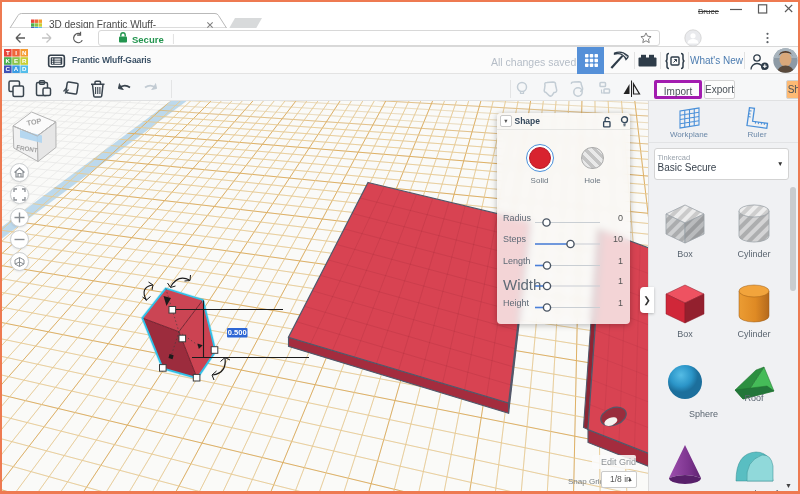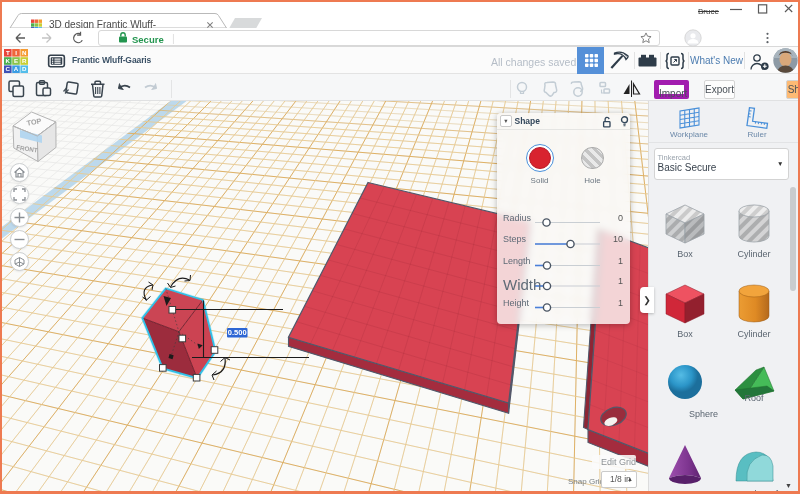--- a/index.html
+++ b/index.html
@@ -210,21 +210,21 @@
           <rect x="6" y="9" width="5.5" height="4" rx="0.8"></rect>
           <path d="M3.5 9.5 v3.5 h3" stroke-width="1.1"></path>
         </g>
     </g>
     <g transform="translate(108,0)">
         <path d="M9.5 0.5 V17" stroke="#222" stroke-width="1"></path>
         <path d="M7.5 4 V14 L1.5 14 Z" fill="#222"></path>
         <path d="M11.5 4 V14 L17.5 14 Z" fill="none" stroke="#222" stroke-width="1.2"></path>
       </g>
   </svg>
-  <div class="abs" style="left:652px;top:6px;width:35px;height:19px;background:#fdfdfd;border:5px solid #a21caf;border-radius:2px;font-size:10px;color:#4a5158;text-align:center;line-height:17px">Import</div>
+  <div class="abs" style="left:652px;top:6px;width:48px;height:19px;background:#fdfdfd;border:3px solid #a21caf;border-radius:2px;font-size:10px;color:#4a5158;text-align:center;line-height:17px">Import</div>
   <div class="abs" style="left:702px;top:6px;width:31px;height:19px;background:#fdfdfd;border:1px solid #d4d4d4;border-radius:2px;font-size:10px;color:#4a5158;text-align:center;line-height:17px">Export</div>
   <div class="abs" style="left:784px;top:6px;width:30px;height:19px;background:#fdba74;border:1px solid #d4d4d4;border-radius:2px;font-size:10px;color:#4a5158;text-align:center;line-height:17px">Share</div>
  </div>
  <div class="abs" id="content">
   <div class="abs" id="canvas">
   <svg width="646" height="391" viewBox="2 100.5 646 391" style="position:absolute;left:0;top:0">
     <defs>
       <clipPath id="wp">
             <path d="M-241 407L279 20L1200 -100L1200 1000L-400 1000Z"></path>
           </clipPath>

